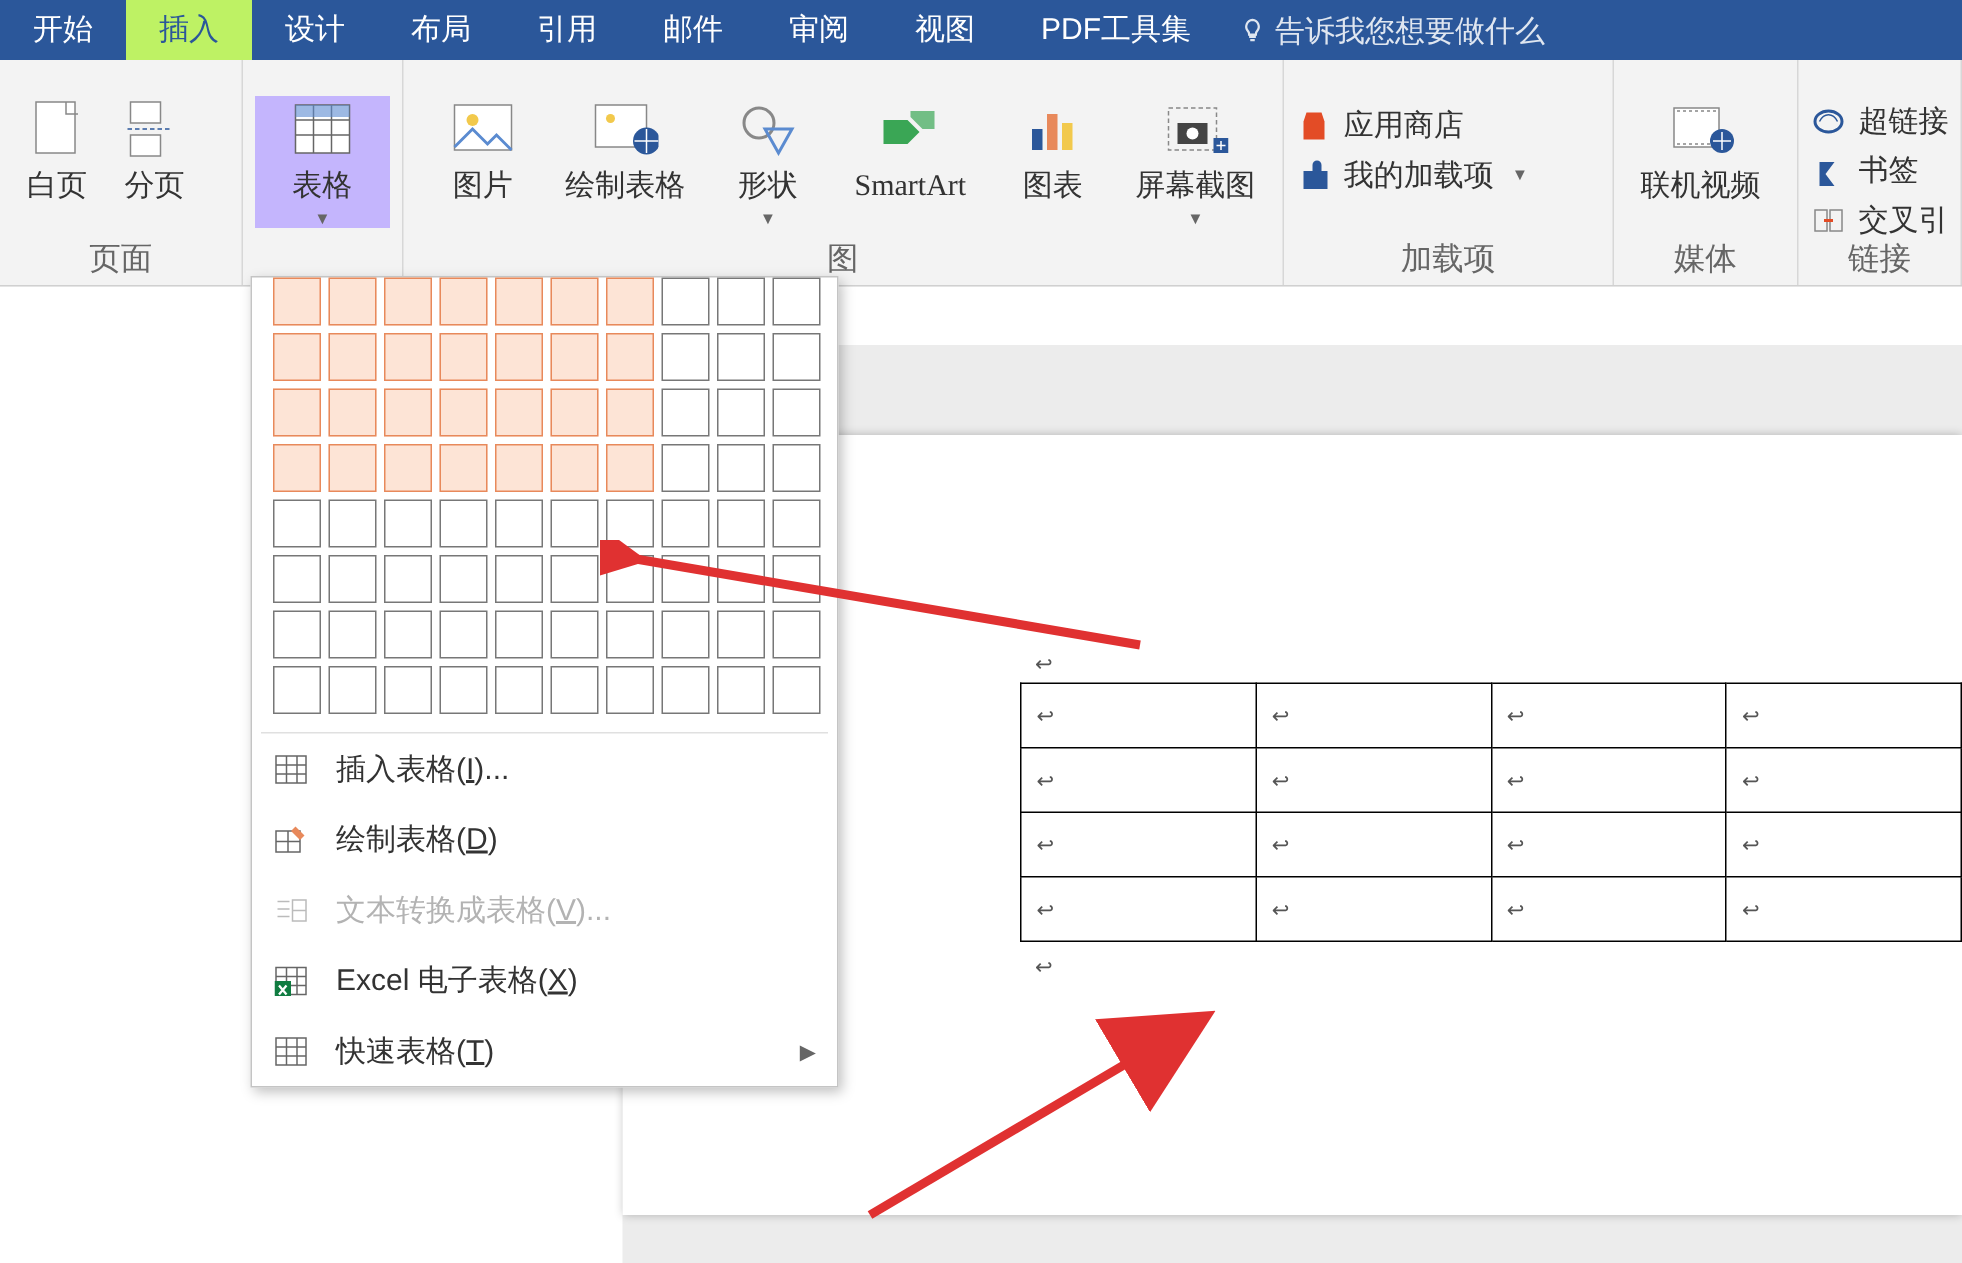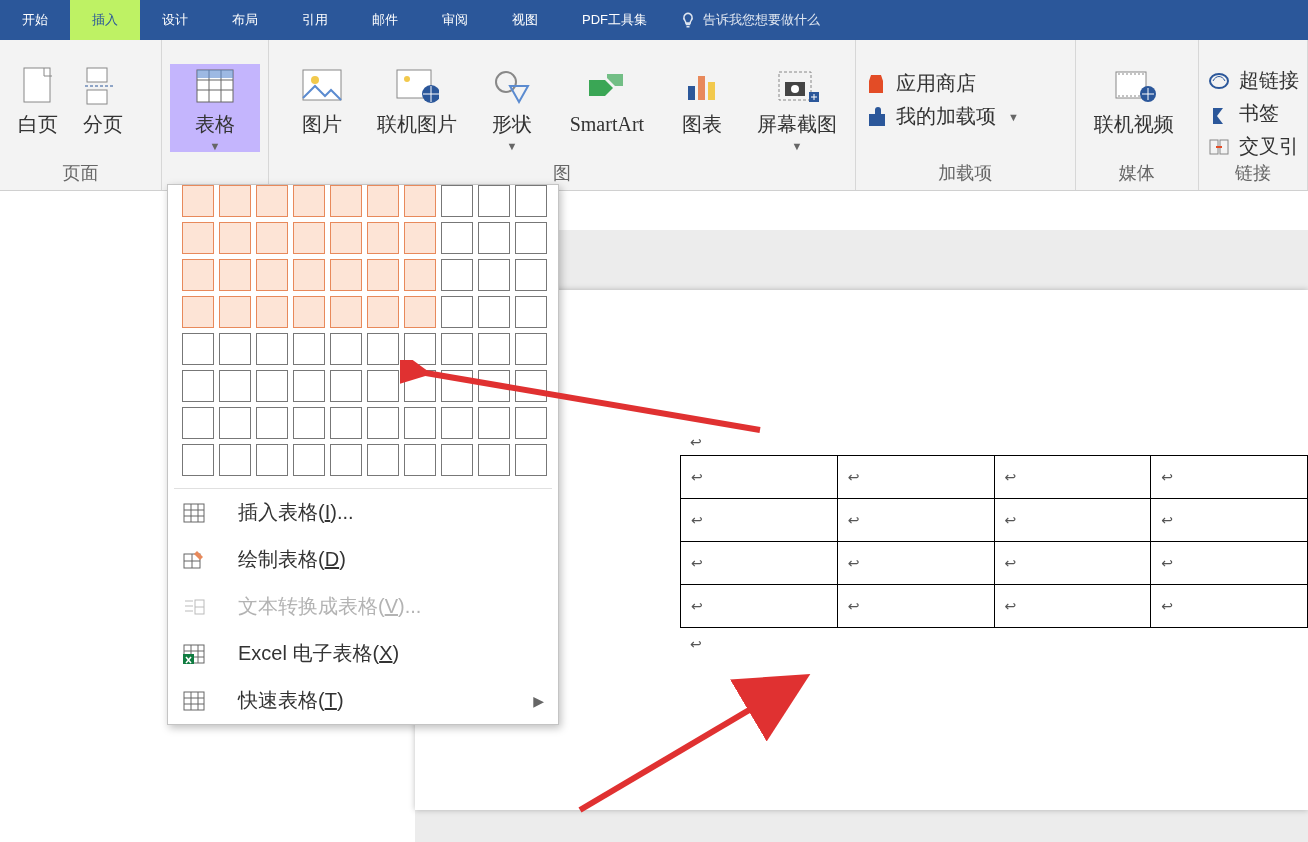--- a/index.html
+++ b/index.html
@@ -1,46 +1,46 @@
 <!DOCTYPE html>
 <html><head>
 <meta charset="utf-8">
 <style>
   html,body{margin:0;padding:0;font-family:"Microsoft YaHei","Segoe UI",Arial,sans-serif;background:#fff;color:#333;}
   body{width:1308px;height:842px;overflow:hidden;position:relative;}
 
   
-  .tabs{display:flex;height:40px;background:#2b579a;color:#fff;font-size:13px;}
+  .tabs{display:flex;height:40px;background:#2b579a;color:#fff;font-size:20px;}
   .tabs .tab{padding:0 22px;line-height:40px;white-space:nowrap;}
   .tabs .tab.active{background:#bef264;color:#2b579a;}
   .tabs .tell{display:flex;align-items:center;gap:6px;opacity:.85;padding-left:10px;justify-content:space-between;}
   .tabs .tell svg{display:block;}
 
   
   .ribbon{display:flex;height:150px;border-bottom:1px solid #d0d0d0;background:#f3f3f3;}
   .group{display:flex;flex-direction:column;justify-content:flex-end;border-right:1px solid #d7d7d7;padding:0 8px 4px;}
   .group .body{flex:1;display:flex;align-items:flex-start;padding-top:24px;font-family:Liberation Serif, serif;}
-  .group .title{font-size:18px;color:#666;text-align:center;line-height:26px;}
+  .group .title{font-size:21px;color:#666;text-align:center;line-height:26px;}
   .bigbtn{display:flex;flex-direction:column;align-items:center;width:90px;gap:4px;}
   .bigbtn.active{background:#c4b5fd;}
   .bigbtn .ico{width:44px;height:44px;display:flex;align-items:center;justify-content:center;}
   .bigbtn .lbl{font-size:20px;color:#333;line-height:24px;}
   .bigbtn .caret{font-size:11px;color:#666;line-height:12px;}
   .stack{display:flex;flex-direction:column;gap:6px;padding-top:6px;}
   .stackrow{display:flex;align-items:center;gap:8px;font-size:20px;color:#333;white-space:nowrap;}
   .stackrow .ico{width:24px;height:24px;display:flex;align-items:center;justify-content:center;}
 
   
   .panel{position:absolute;left:167px;top:184px;width:390px;background:#fff;border:1px solid #c4c4c4;box-shadow:2px 3px 8px rgba(0,0,0,.25);}
   .panel .hdr{font-size:20px;padding:10px 14px;color:#333;}
   .grid{display:grid;grid-template-columns:repeat(10,32px);grid-auto-rows:32px;gap:5px;padding:0 14px 12px;}
   .cell{border:1px solid #777;background:#fff;}
   .cell.sel{border:1px solid #e8895b;background:#fde4d6;}
   .panel hr{border:none;border-top:1px solid #e0e0e0;margin:0 6px;}
-  .menuitem{display:flex;align-items:center;gap:32px;padding:10px 14px;font-size:20px;color:#333;}
+  .menuitem{display:flex;align-items:center;gap:18px;padding:10px 14px;font-size:20px;color:#333;}
   .menuitem.disabled{color:#b3b3b3;}
   .menuitem .ico{width:24px;height:24px;display:flex;align-items:center;justify-content:center;}
   .menuitem .u{text-decoration:underline;}
   .menuitem .chev{margin-left:auto;color:#666;font-size:14px;}
 
   
   .doc{position:absolute;left:415px;top:230px;right:0;bottom:0;background:#ececec;}
   .page{position:absolute;left:0;top:60px;right:0;height:520px;background:#fff;box-shadow:0 0 6px rgba(0,0,0,.25);}
   table.preview{position:absolute;left:680px;top:455px;border-collapse:collapse;}
   table.preview td{border:1px solid #000;width:158px;height:42px;font-size:14px;color:#555;padding:0 10px;}
@@ -130,21 +130,21 @@
       </div>
       <div class="bigbtn" style="width:100px;">
         <span class="ico">
           <svg width="46" height="36">
               <rect x="2" y="2" width="34" height="28" fill="#fff" stroke="#888"></rect>
               <circle cx="12" cy="11" r="3" fill="#f2c94c"></circle>
               <circle cx="36" cy="26" r="9" fill="#2b579a"></circle>
               <path d="M28 26h16M36 18v16" stroke="#fff"></path>
             </svg>
         </span>
-        <span class="lbl">联机图片</span>
+        <span class="lbl">绘制表格</span>
       </div>
       <div class="bigbtn">
         <span class="ico">
           <svg width="40" height="36">
               <circle cx="14" cy="14" r="10" fill="none" stroke="#888" stroke-width="2"></circle>
               <path d="M18 18l18 0 -9 16z" fill="none" stroke="#5b8bd0" stroke-width="2"></path>
             </svg>
         </span>
         <span class="lbl">形状</span>
         <span class="caret">▼</span>

